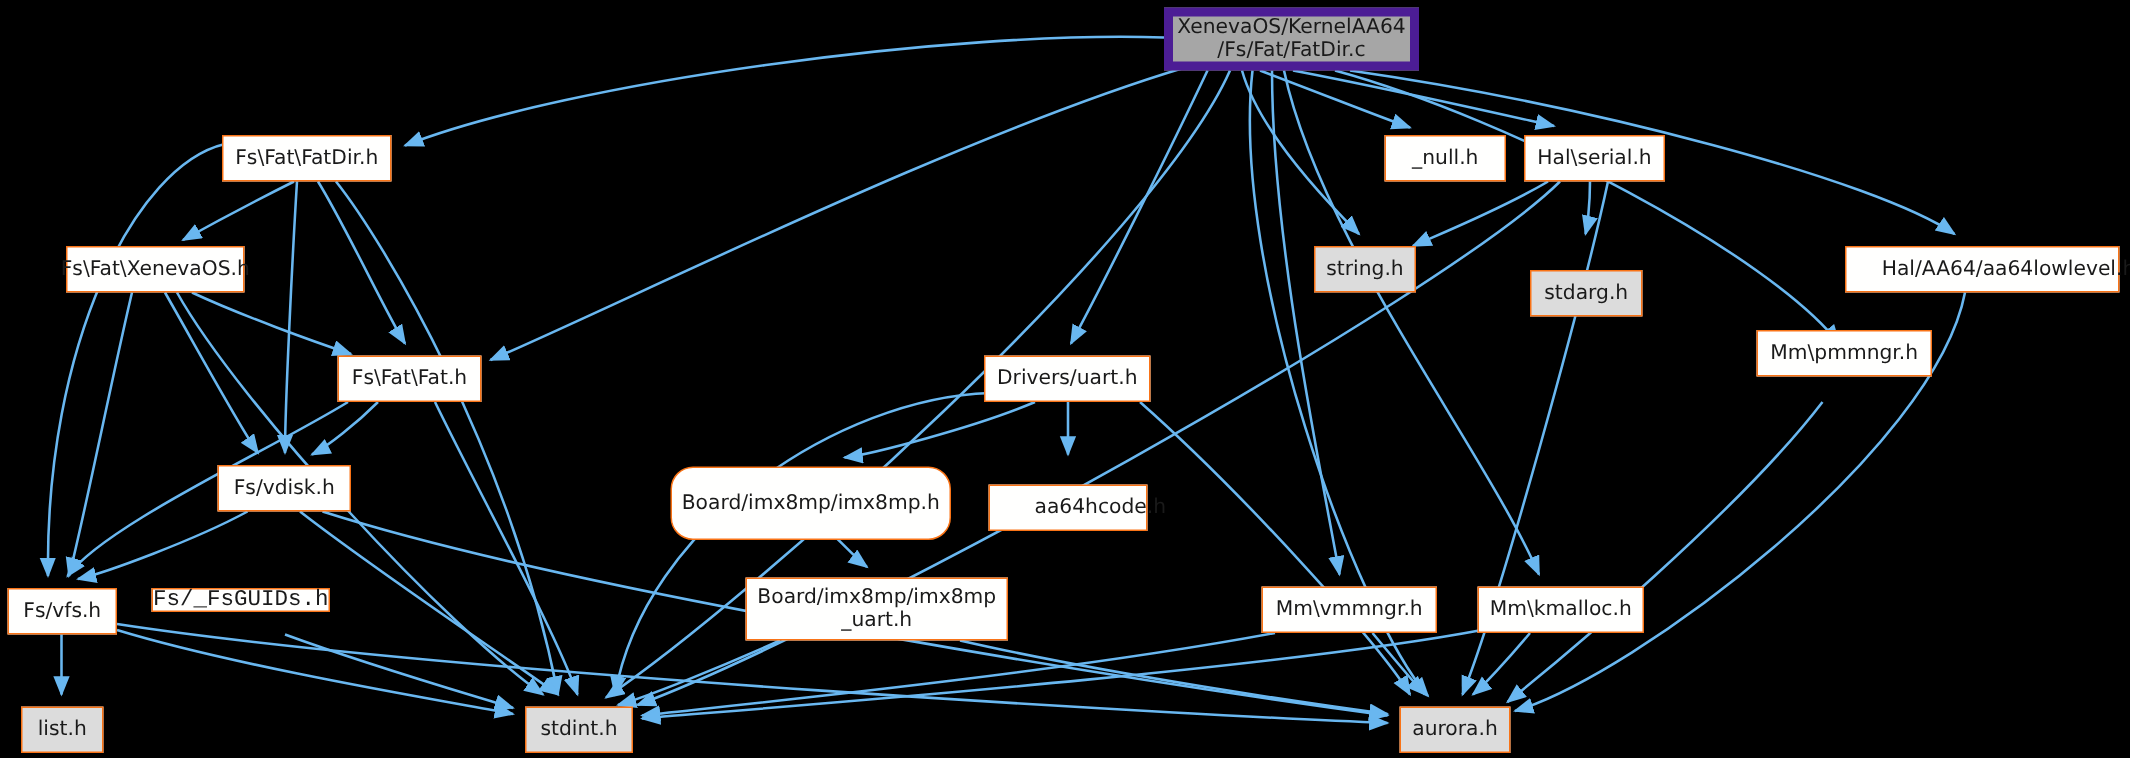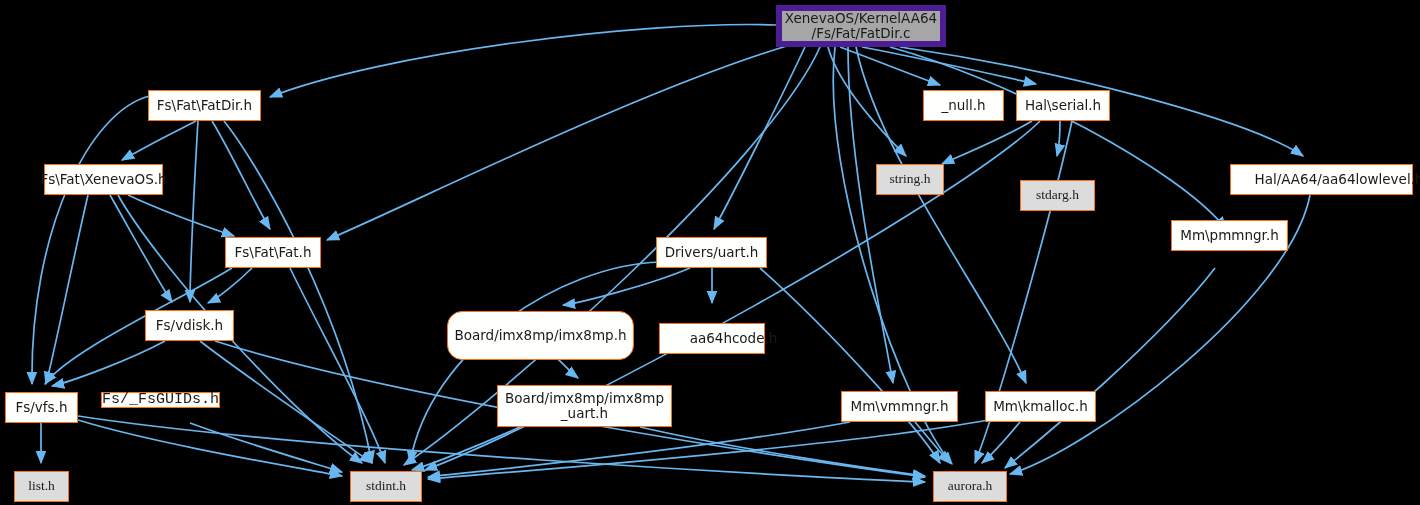--- a/index.html
+++ b/index.html
@@ -3,21 +3,21 @@
 <meta charset="utf-8">
 <style>
   html,body{margin:0;padding:0;background:#000;}
   #graph{position:relative;width:1420px;height:505px;background:#000;
          font-family:"DejaVu Sans", sans-serif;overflow:hidden;}
   #edges{position:absolute;left:0;top:0;width:1420px;height:505px;}
   .node{position:absolute;box-sizing:border-box;border:1px solid #f97316;
         display:flex;align-items:center;justify-content:center;text-align:center;
         color:#1a1a1a;line-height:1.08;white-space:pre;z-index:5;}
   .node.white{background:#fffffe;}
-  .node.gray{background:#dcdcdc;font-family:Liberation Serif, serif;}
+  .node.gray{background:#dcdcdc;}
   .node.root{background:#a6a6a6;border:6px solid #4c1d95;}
 </style>
 </head>
 <body>
 
 <div id="graph">
   <svg id="edges" viewBox="0 0 1420 505" xmlns="http://www.w3.org/2000/svg">
     <defs>
       <marker id="ah" markerWidth="9" markerHeight="9" refX="7.2" refY="3.2" orient="auto" markerUnits="strokeWidth">
         <path d="M0,0 L8,3.2 L0,6.4 z" fill="#69b7f0"></path>

